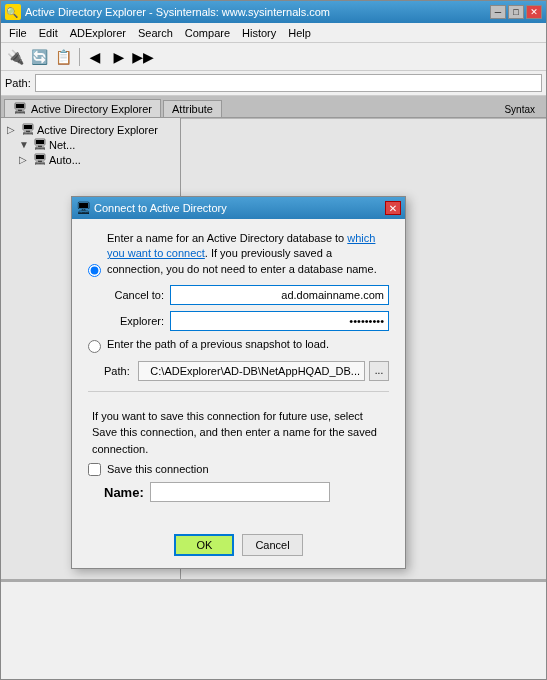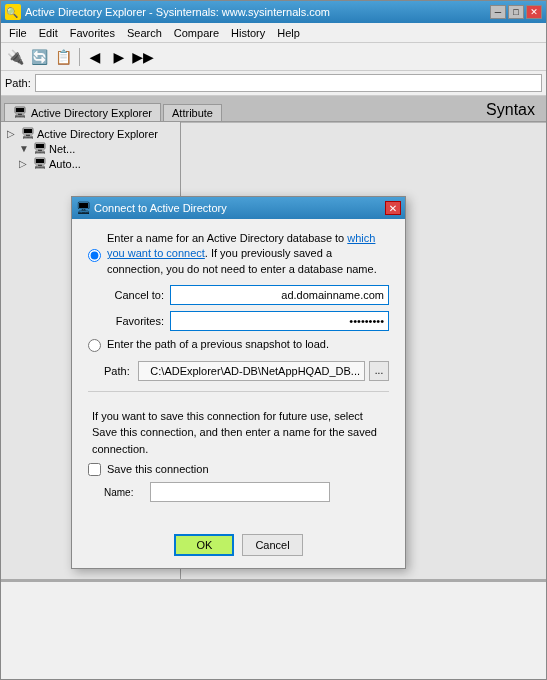--- a/index.html
+++ b/index.html
@@ -156,21 +156,21 @@
       gap: 4px;
     }
     .tab.active {
       background: #f0f0f0;
       border-bottom: 1px solid #f0f0f0;
       margin-bottom: -1px;
     }
     .tab-right {
       margin-left: auto;
       padding: 2px 8px;
-      font-size: 16px;
+      font-size: 10px;
     }
 
     
     .panels {
       display: flex;
       flex: 1;
       border-top: 1px solid #aaa;
       background: white;
       overflow: hidden;
     }
@@ -263,21 +263,21 @@
       font-size: 10px;
       cursor: pointer;
     }
 
     
     .dialog-content {
       padding: 12px 16px;
     }
     .radio-row {
       display: flex;
-      align-items: center;
+      align-items: flex-end;
       gap: 6px;
       margin-bottom: 8px;
     }
     .radio-input {
       margin-top: 2px;
       cursor: pointer;
     }
     .radio-label {
       font-size: 11px;
       line-height: 1.4;
@@ -364,22 +364,23 @@
     }
 
     .name-row {
       display: flex;
       align-items: center;
       gap: 6px;
       padding-left: 16px;
       margin-bottom: 12px;
     }
     .name-label {
-      font-size: 10px;
+      font-size: 13px;
       min-width: 40px;
+      font-weight: bold;
     }
     .name-input {
       width: 180px;
       height: 20px;
       border: 1px solid #aaa;
       padding: 1px 4px;
       font-size: 11px;
       background: white;
     }
 
@@ -425,21 +426,21 @@
     <div class="title-bar-controls">
       <div class="title-btn">─</div>
       <div class="title-btn">□</div>
       <div class="title-btn" style="background:#d44;color:white;">✕</div>
     </div>
   </div>
 
   <div class="menu-bar">
     <span class="menu-item">File</span>
     <span class="menu-item">Edit</span>
-    <span class="menu-item">Favorites</span>
+    <span class="menu-item">ADExplorer</span>
     <span class="menu-item">Search</span>
     <span class="menu-item">Compare</span>
     <span class="menu-item">History</span>
     <span class="menu-item">Help</span>
   </div>
 
   <div class="toolbar">
     <button class="toolbar-btn">🔌</button>
     <button class="toolbar-btn">🔄</button>
     <button class="toolbar-btn">📋</button>
@@ -513,21 +514,21 @@
             </label>
           </div>
 
           <div class="form-row">
             <label class="form-label">Cancel to:</label>
             <input type="text" class="form-input" value="ad.domainname.com" style="">
           </div>
 
 
           <div class="form-row">
-            <label class="form-label">Favorites:</label>
+            <label class="form-label">Explorer:</label>
             <input type="password" class="form-input" value="password1" style="">
           </div>
 
           <div class="radio-row">
             <input type="radio" class="radio-input" name="connect-type" style="">
             <label class="radio-label">Enter the path of a previous snapshot to load.</label>
           </div>
 
           <div class="path-row">
             <span class="path-row-label">Path:</span>

